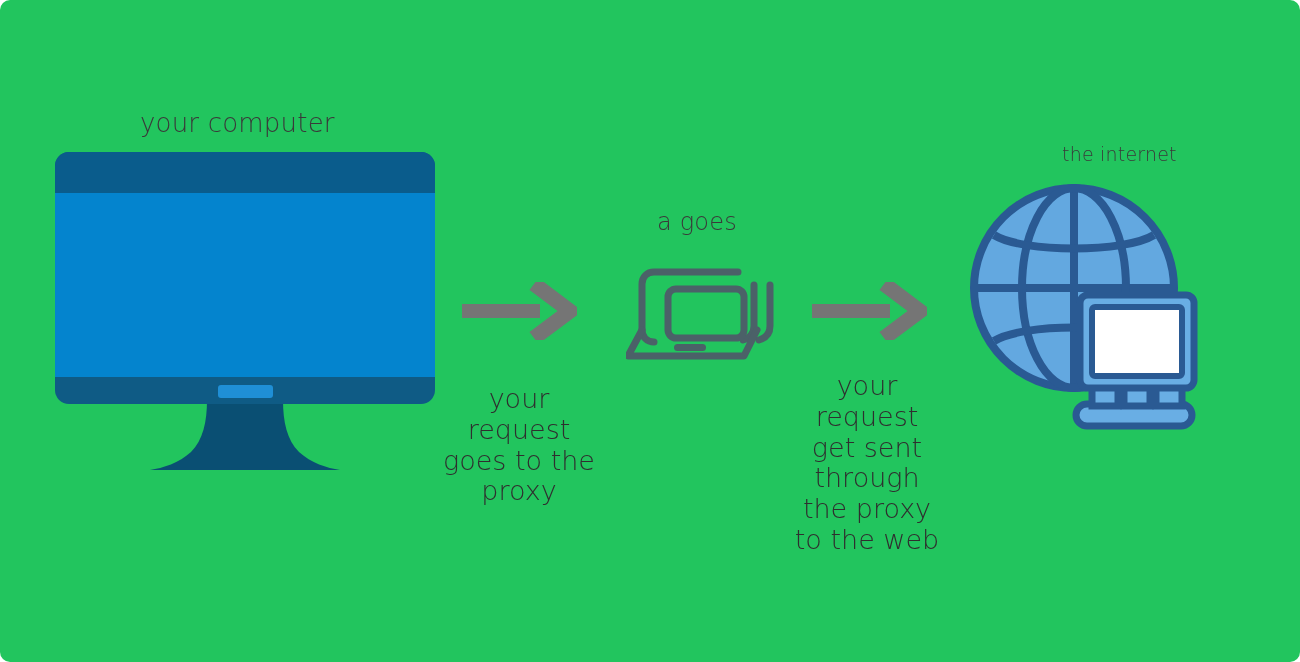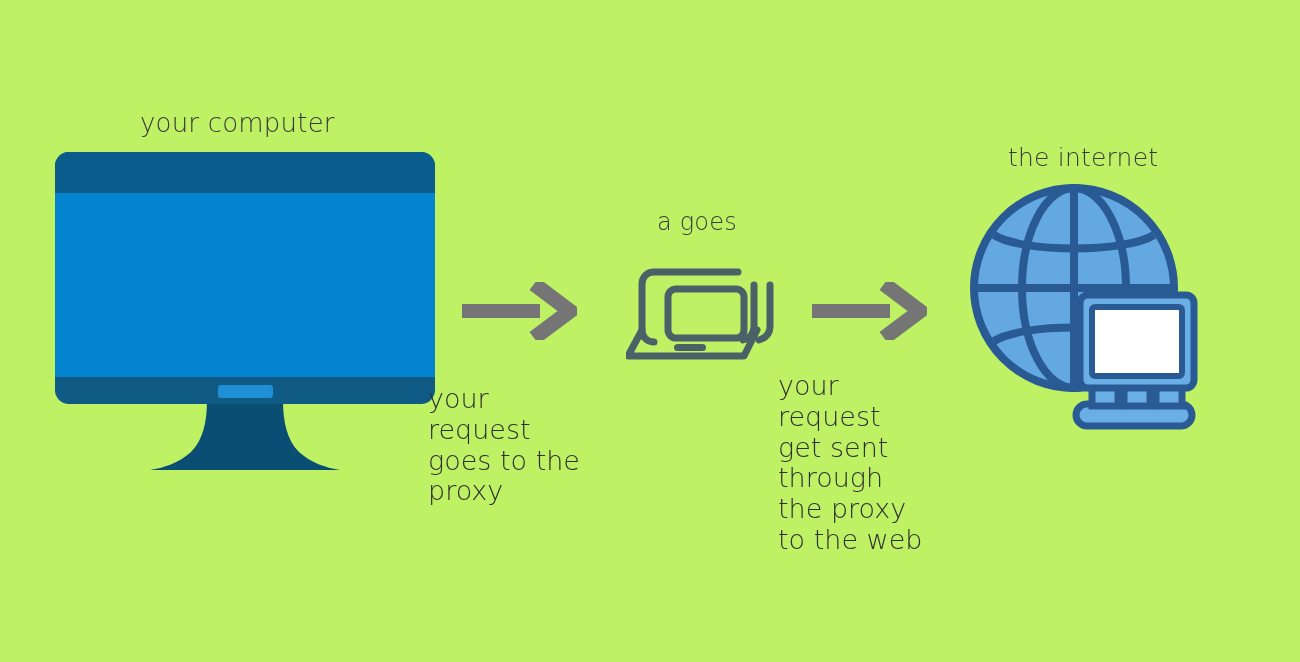--- a/index.html
+++ b/index.html
@@ -10,38 +10,39 @@
   body {
     width: 1300px;
     height: 662px;
     font-family: "DejaVu Sans", sans-serif;
     overflow: hidden;
   }
   #stage {
     position: relative;
     width: 1300px;
     height: 662px;
-    background: #bef264;
+    background: #22c55e;
+    border-radius: 10px;
   }
 
   .node-label {
     position: absolute;
     font-family: "DejaVu Sans", sans-serif;
     font-weight: 300;
     color: #3a3a3a;
     white-space: nowrap;
     letter-spacing: 0.2px;
   }
 
   .caption {
     position: absolute;
     font-family: "DejaVu Sans", sans-serif;
     font-weight: 300;
     color: #2f2f2f;
-    text-align: left;
+    text-align: center;
     line-height: 1.14;
     white-space: pre-line;
   }
 
   .gfx {
     position: absolute;
   }
 
   
   #computer-monitor { left: 55px; top: 152px; }
@@ -52,21 +53,21 @@
 
   
   #proxy-laptop { left: 626px; top: 252px; }
 
   
   #internet-globe { left: 968px; top: 182px; }
 
   
   #label-your-computer { left: 140px; top: 108px; font-size: 26px; }
   #label-a-proxy       { left: 657px; top: 208px; font-size: 24px; }
-  #label-the-internet  { left: 1008px; top: 143px; font-size: 25px; }
+  #label-the-internet  { left: 1062px; top: 143px; font-size: 19px; }
 
   
   #caption-request-to-proxy {
     left: 428px; top: 384px; width: 182px; font-size: 27px;
   }
   #caption-request-through-proxy {
     left: 778px; top: 371px; width: 178px; font-size: 27px;
   }
 </style>
 </head>

